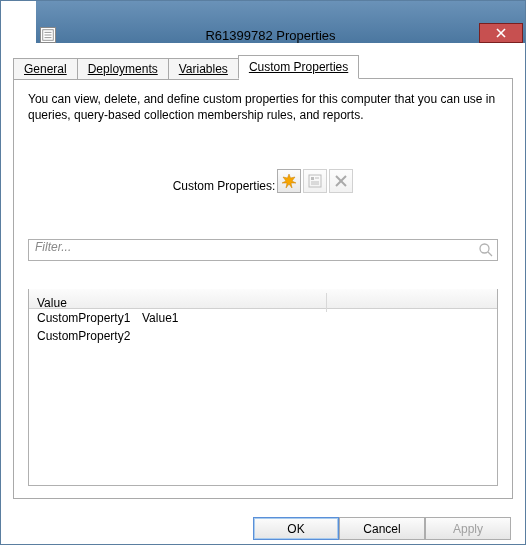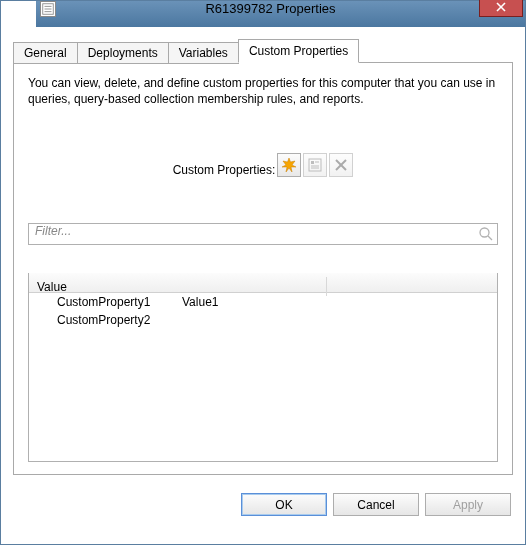--- a/index.html
+++ b/index.html
@@ -1,25 +1,25 @@
 <!DOCTYPE html>
 <html><head>
 <meta charset="utf-8">
 <style>
   * { box-sizing: border-box; font-family: "Segoe UI", Tahoma, sans-serif; font-size: 12px; }
   body { margin: 0; padding: 0; background: #fff; width: 526px; height: 545px; overflow: hidden; }
   .window { width: 526px; height: 545px; border: 1px solid #5a7ea0; background: #fff; display: flex; flex-direction: column; }
-  .titlebar { height: 26px; background: linear-gradient(#6a92b8, #4b77a0); display: flex; align-items: flex-start; padding: 0 0 0 4px; color: #000; margin-left: 35px; }
+  .titlebar { height: 42px; background: linear-gradient(#6a92b8, #4b77a0); display: flex; align-items: flex-end; padding: 0 0 0 4px; color: #000; margin-left: 35px; }
   .titlebar .sys-icon { width: 16px; height: 16px; border: 1px solid #888; background: #fff; margin-right: 6px; display:flex;align-items:center;justify-content:center;}
   .titlebar .title { flex: 1; text-align: center; font-size: 13px; color: #000; }
   .titlebar .close { width: 44px; height: 20px; background: #c75050; border: 1px solid #7a1f1f; display: flex; align-items: center; justify-content: center; color: #fff; font-weight: bold; margin-right: 2px; margin-top:-4px;}
   .titlebar .close svg { width:10px; height:10px; }
   .body { flex: 1; padding: 10px 12px 8px 12px; display: flex; flex-direction: column; }
   .tabs { display: flex; align-items: flex-end; margin-bottom: -1px; }
-  .tab { padding: 3px 10px; border: 1px solid #a9a9a9; background: #f5f5f5; margin-right: 0px; margin-top:2px; position: relative; top: 1px; cursor: pointer; }
+  .tab { padding: 3px 10px; border: 1px solid #a9a9a9; background: #f5f5f5; margin-right: 0px; margin-top:2px; position: relative; top: 1px; cursor: pointer; text-decoration: underline; }
   .tab + .tab { border-left: 1px solid #a9a9a9; margin-left:-1px;}
   .tab.active { background: #fff; border-bottom: 1px solid #fff; top: 0; padding-top:4px; padding-bottom:4px; z-index:2;}
   .tab-panel { border: 1px solid #a9a9a9; flex: 1; padding: 12px 14px; display: flex; flex-direction: column; background:#fff;gap:28px;}
   .desc { color: #000; line-height: 1.35; margin-bottom: 18px; }
   .section-row { display: flex; align-items: flex-end; justify-content: center; margin-bottom: 18px; }
   .section-label { }
   .toolbar { display: flex; gap: 0; }
   .tool-btn { width: 24px; height: 24px; border: 1px solid #adadad; background: linear-gradient(#fcfcfc,#e8e8e8); display: flex; align-items: center; justify-content: center; margin-left: 2px; cursor:pointer;}
   .tool-btn.disabled { opacity: 0.55; cursor:default;}
   .tool-btn svg { width: 14px; height: 14px; }
@@ -27,24 +27,24 @@
   .filter-input { width: 100%; height: 22px; border: 1px solid #b0b0b0; padding: 2px 22px 8px 6px; color: #888; background:#fff; }
   .filter-input::placeholder { color:#888; font-style: italic;}
   .search-icon { position: absolute; right: 4px; top: 3px; width:16px; height:16px; opacity:0.5;}
   .list { border: 1px solid #b0b0b0; border-top:none; flex: 1; background: #fff; overflow: auto; }
   .list-header { display: flex; background: linear-gradient(#fcfcfc,#efefef); border-bottom: 1px solid #d0d0d0; height: 20px; align-items: center; }
   .col { padding: 0 8px; height:100%; display:flex; align-items:center; border-right: 1px solid #d8d8d8; }
   .col-name { width: 105px; }
   .col-value { flex: 1; border-right:1px solid #d8d8d8;margin-top:8px;}
   .col-spacer { width:170px; border-right:none;}
   .row { display: flex; height: 18px; align-items: center; }
-  .row .cell { padding: 0 8px; margin-left: 20px; }
+  .row .cell { padding: 0 8px; }
   .row .cell-name { width: 105px; }
   .row .cell-value { flex: 1; }
-  .footer { display: flex; justify-content: flex-end; gap: 6px; padding: 10px 14px 28px 0; }
+  .footer { display: flex; justify-content: flex-end; padding: 10px 14px 4px 0; }
   .btn { min-width: 86px; height: 23px; border: 1px solid #adadad; background: linear-gradient(#fcfcfc,#e6e6e6); padding: 0 12px; cursor:pointer; }
   .btn.default { border: 1px solid #5a8fd8; box-shadow: inset 0 0 0 1px #a8cbee; }
   .btn.disabled { color: #a0a0a0; cursor:default; }
 </style>
 </head>
 <body>
 
 <div class="window">
   <div class="titlebar">
     <div class="sys-icon">

